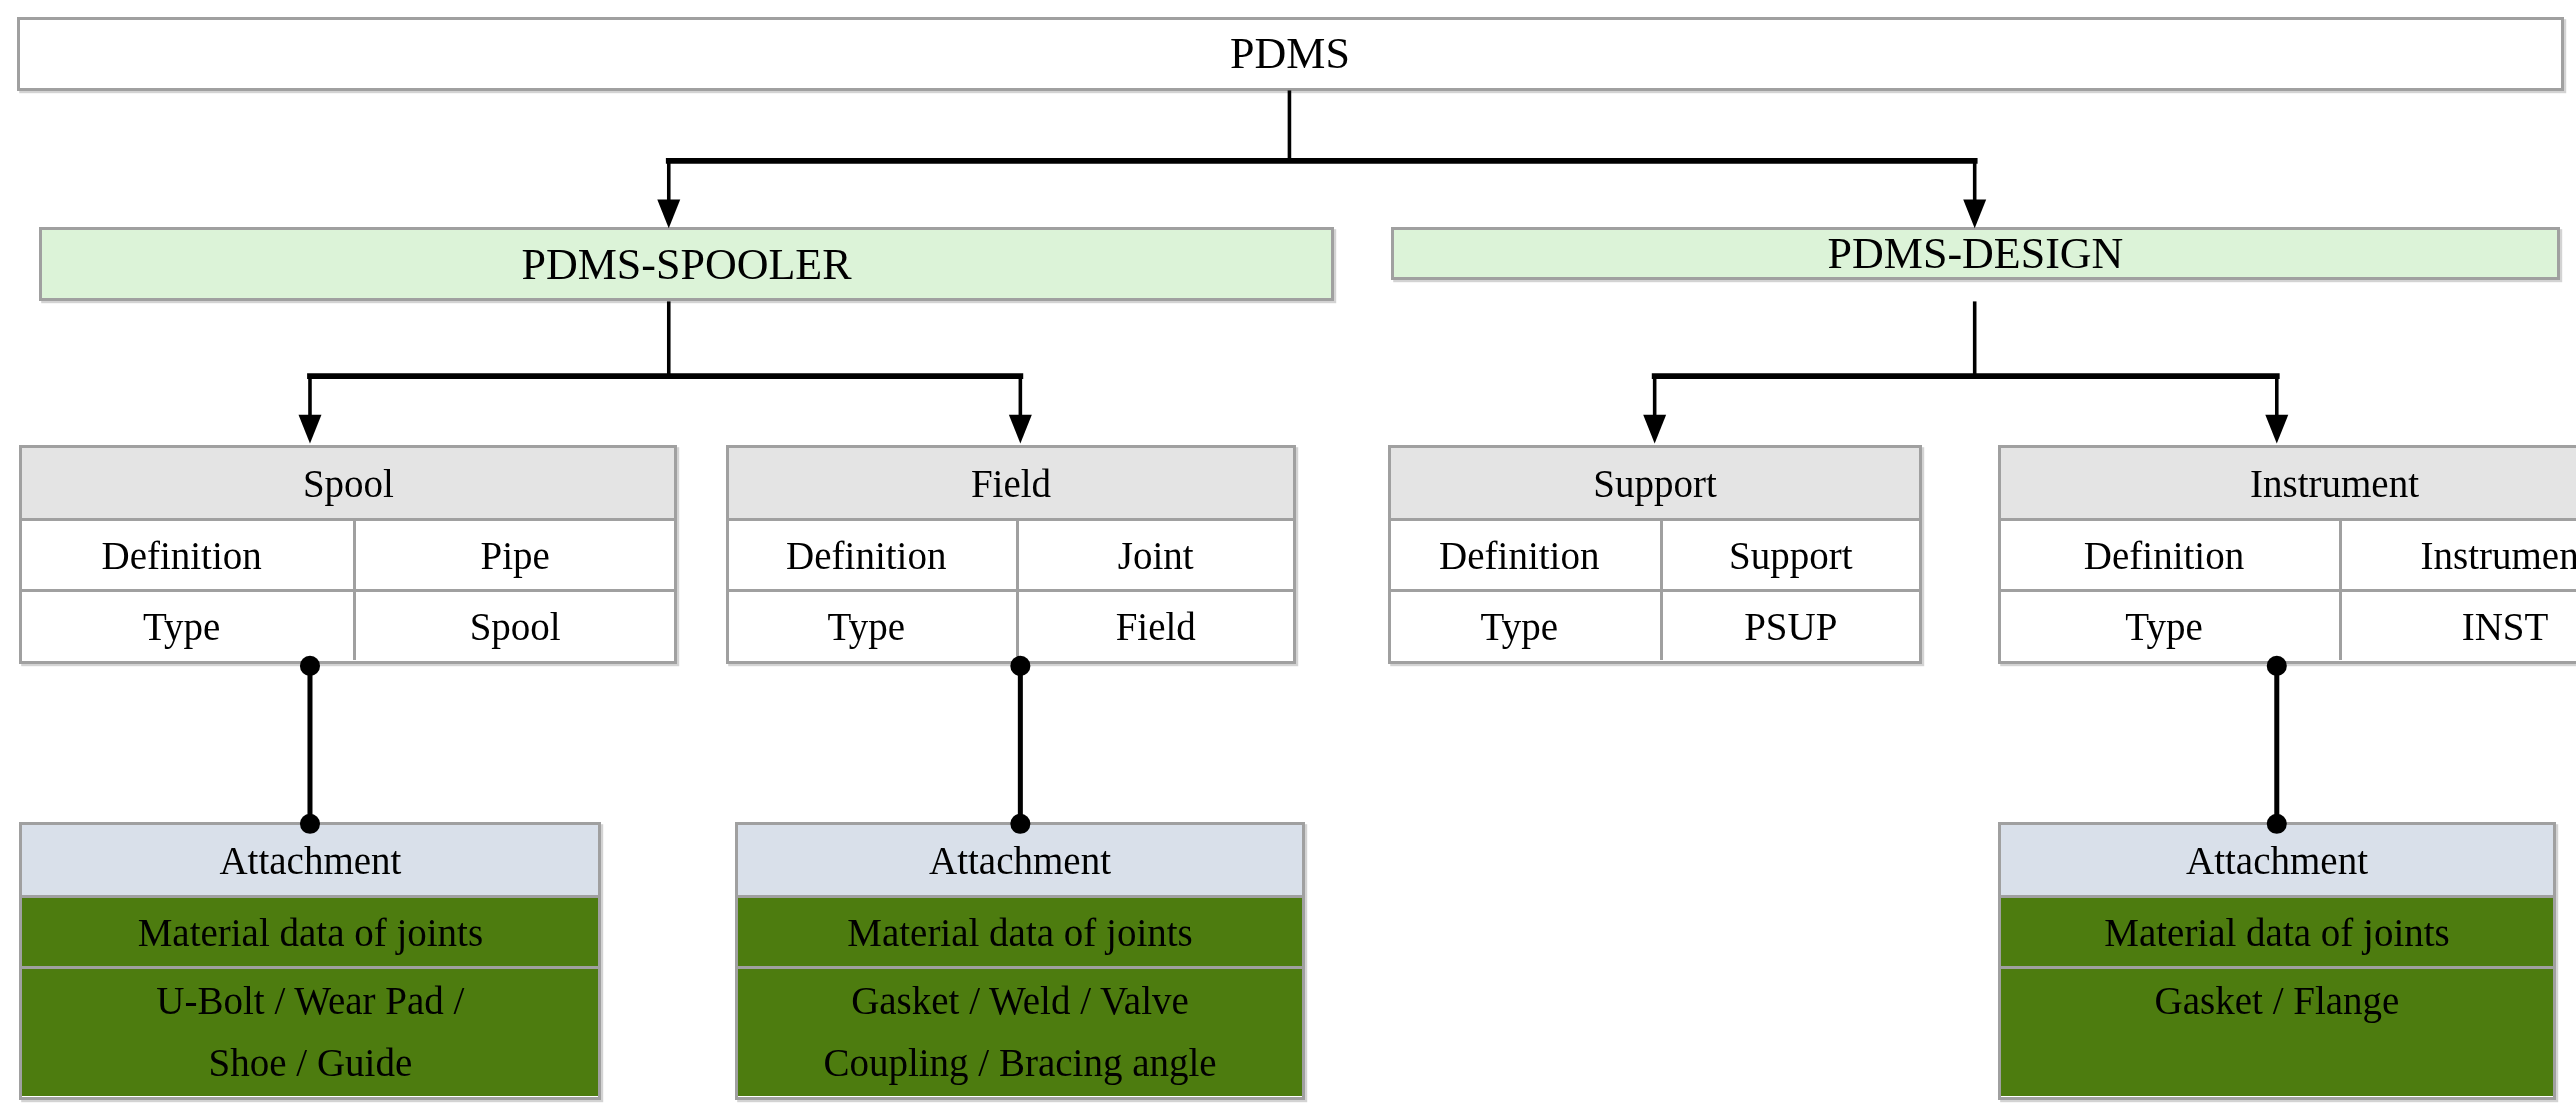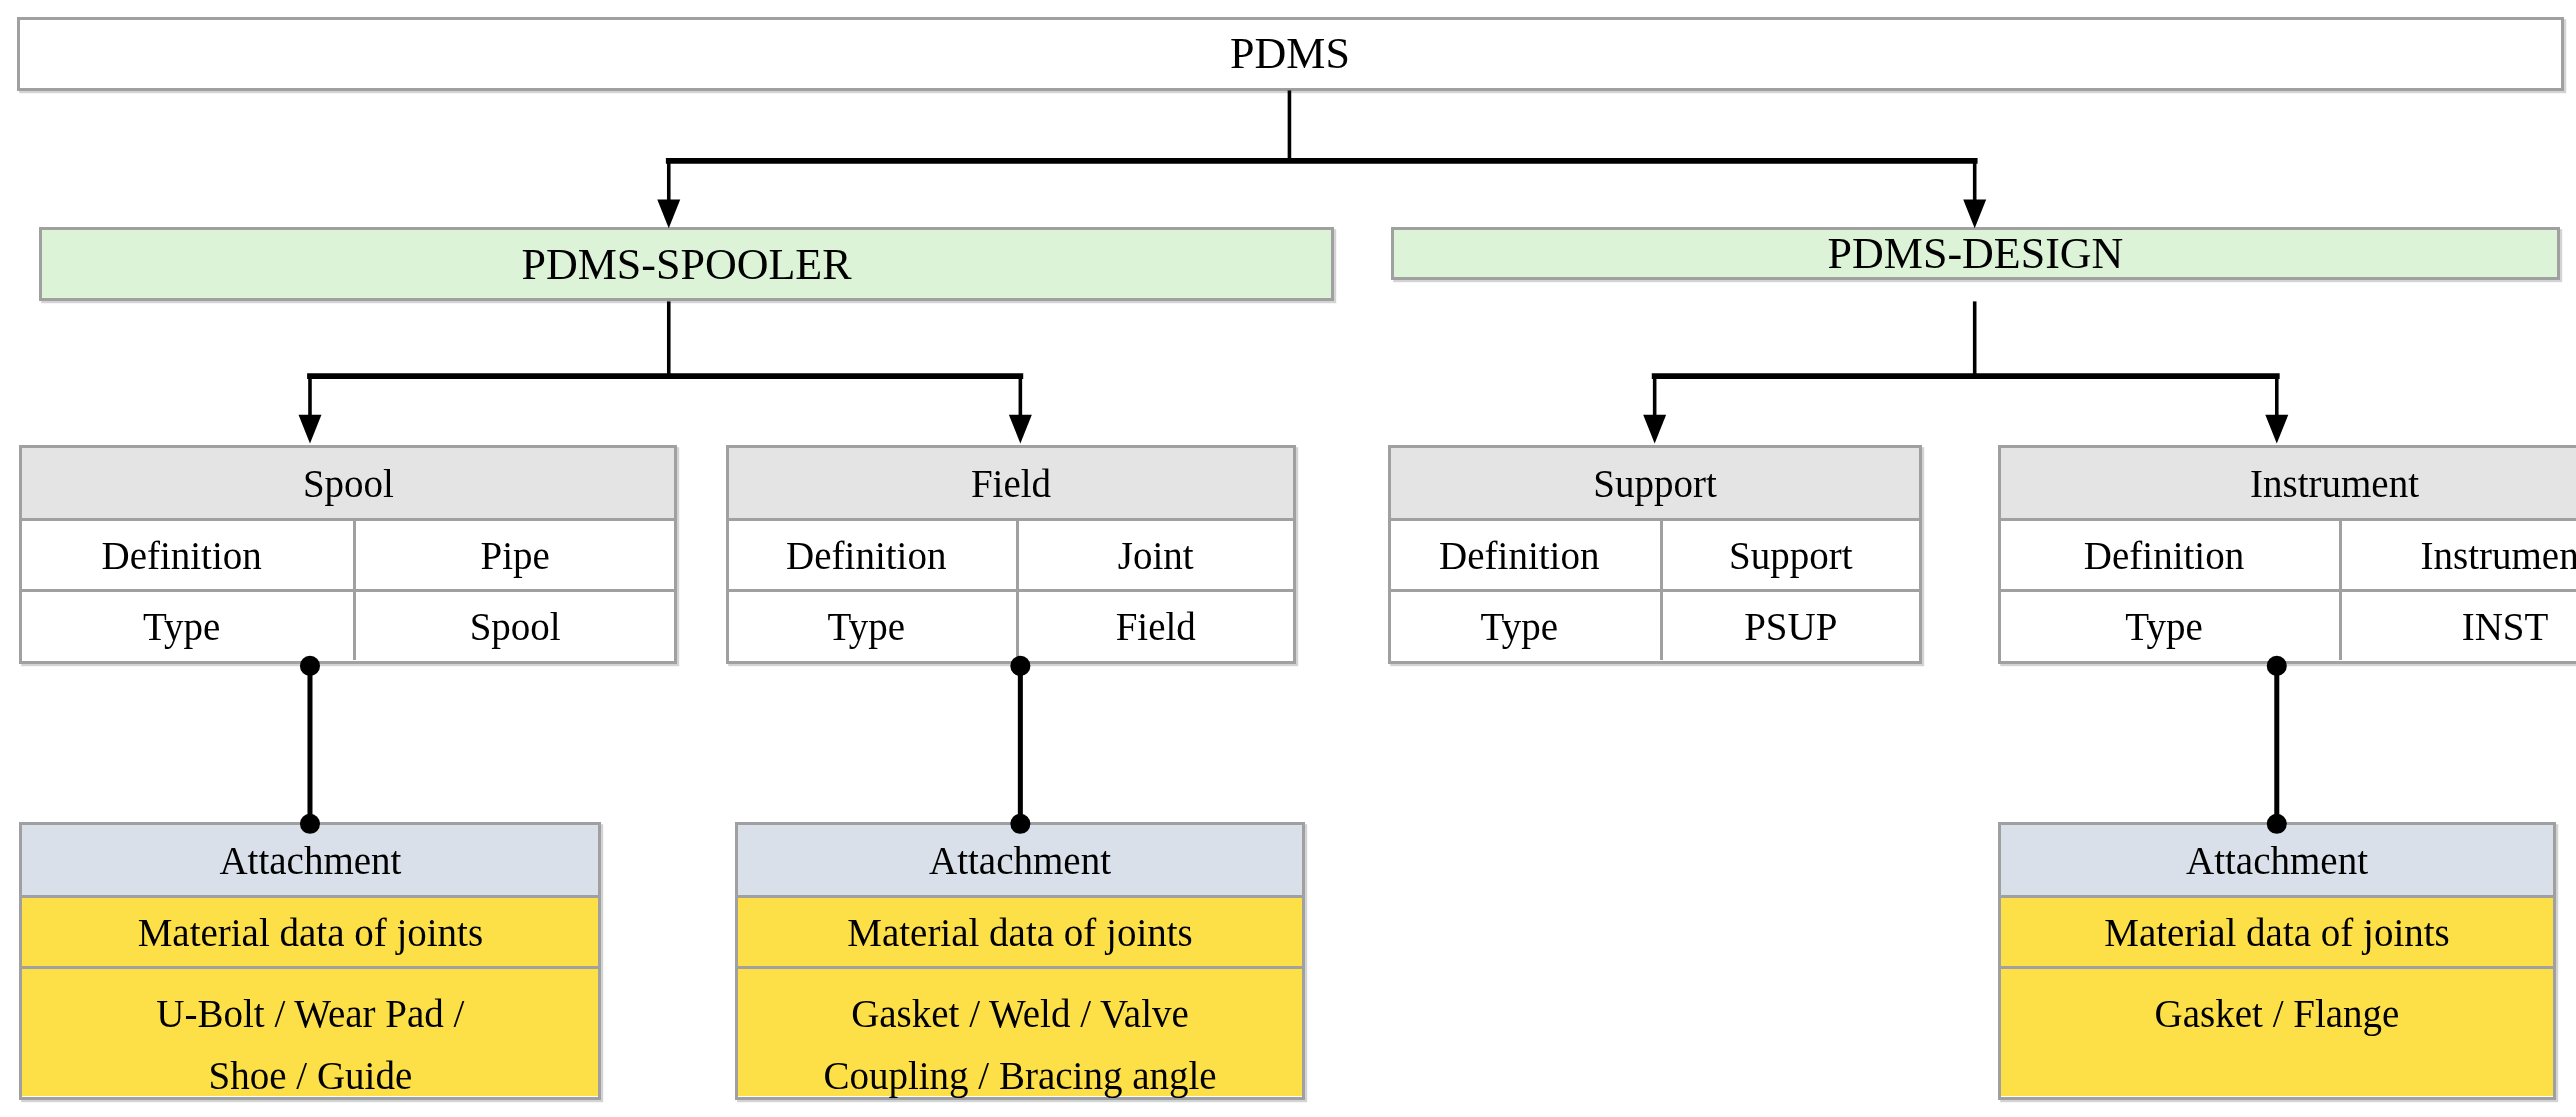--- a/index.html
+++ b/index.html
@@ -48,28 +48,28 @@
   }
   .t-cell{
     flex:1 1 50%;
     display:flex;align-items:center;justify-content:center;
   }
   .t-cell + .t-cell{border-left:3.6px solid var(--border-gray);}
   .a-row{
     box-sizing:border-box;
     border-top:3.6px solid var(--border-gray);
     display:flex;align-items:center;justify-content:center;
-    background:#fde047;
+    background:#4d7c0f;
   }
   .a-row.single{height:71px;}
   .a-row.tall{
     height:130px;
     flex-direction:column;
     justify-content:flex-start;
-    padding-top:14px;
+    padding-top:1px;
   }
   .a-line{line-height:62px;white-space:nowrap;}
   #connectors{
     position:absolute;left:0;top:0;
     width:2576px;height:1118px;
     pointer-events:none;
     z-index:10;
   }
 </style>
 </head>

